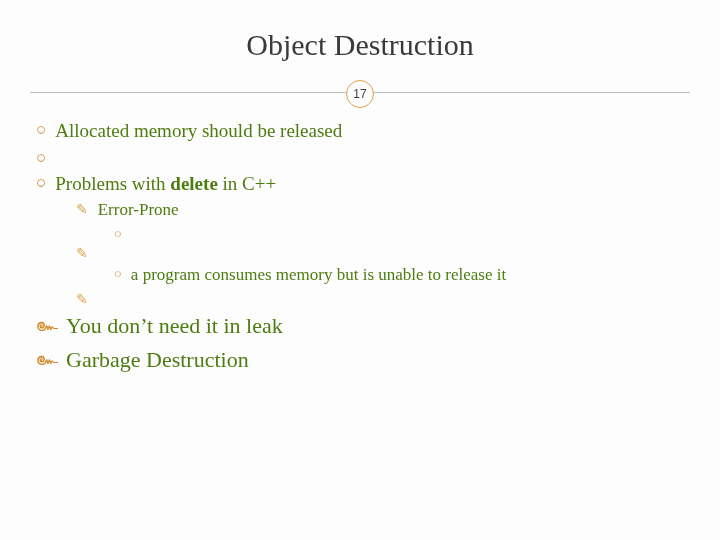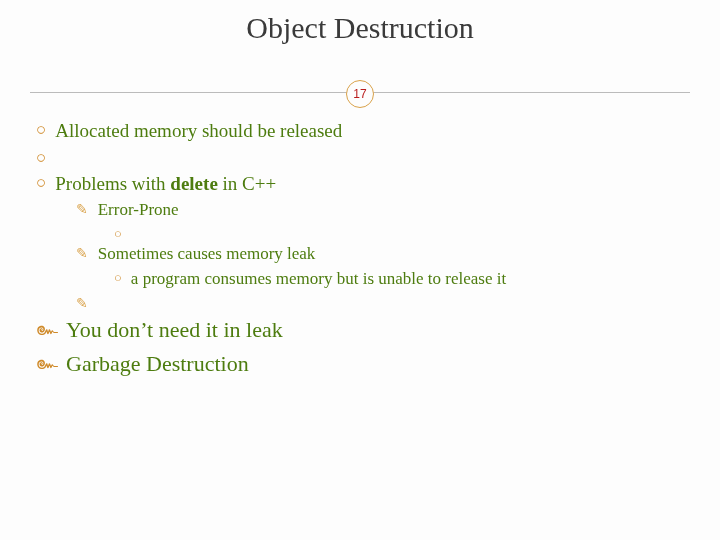--- a/index.html
+++ b/index.html
@@ -15,21 +15,21 @@
   .slide {
     position: relative;
     width: 720px;
     height: 540px;
     box-sizing: border-box;
   }
   .title {
     text-align: center;
     font-size: 30px;
     color: #3a3a3a;
-    padding-top: 11px;
+    padding-top: 28px;
     padding-bottom: 10px;
     font-weight: normal;
   }
   .hr-line {
     position: absolute;
     left: 30px;
     right: 30px;
     top: 92px;
     height: 0;
     border-top: 1px solid #bbb;
@@ -37,21 +37,21 @@
   .page-badge {
     position: absolute;
     top: 80px;
     left: 50%;
     transform: translateX(-50%);
     width: 26px;
     height: 26px;
     border-radius: 50%;
     background: #fdfdfd;
     border: 1.5px solid #d9a24a;
-    color: #b91c1c;
+    color: #404040;
     font-size: 12px;
     font-family: Arial, sans-serif;
     display: flex;
     align-items: center;
     justify-content: center;
     z-index: 2;
   }
   .content {
     position: absolute;
     top: 118px;
@@ -150,21 +150,20 @@
       <span class="bullet">✎</span>
       <span class="txt">Error-Prone</span>
     </div>
 
     <div class="lvl3">
       <span class="bullet">○</span>
     </div>
 
     <div class="lvl2">
       <span class="bullet">✎</span>
-      <span class="txt">Sometimes causes memory leak</span>
     </div>
 
     <div class="lvl3">
       <span class="bullet">○</span>
       <span class="txt">a program consumes memory but is unable to release it</span>
     </div>
 
     <div class="lvl2">
       <span class="bullet">✎</span>
     </div>

